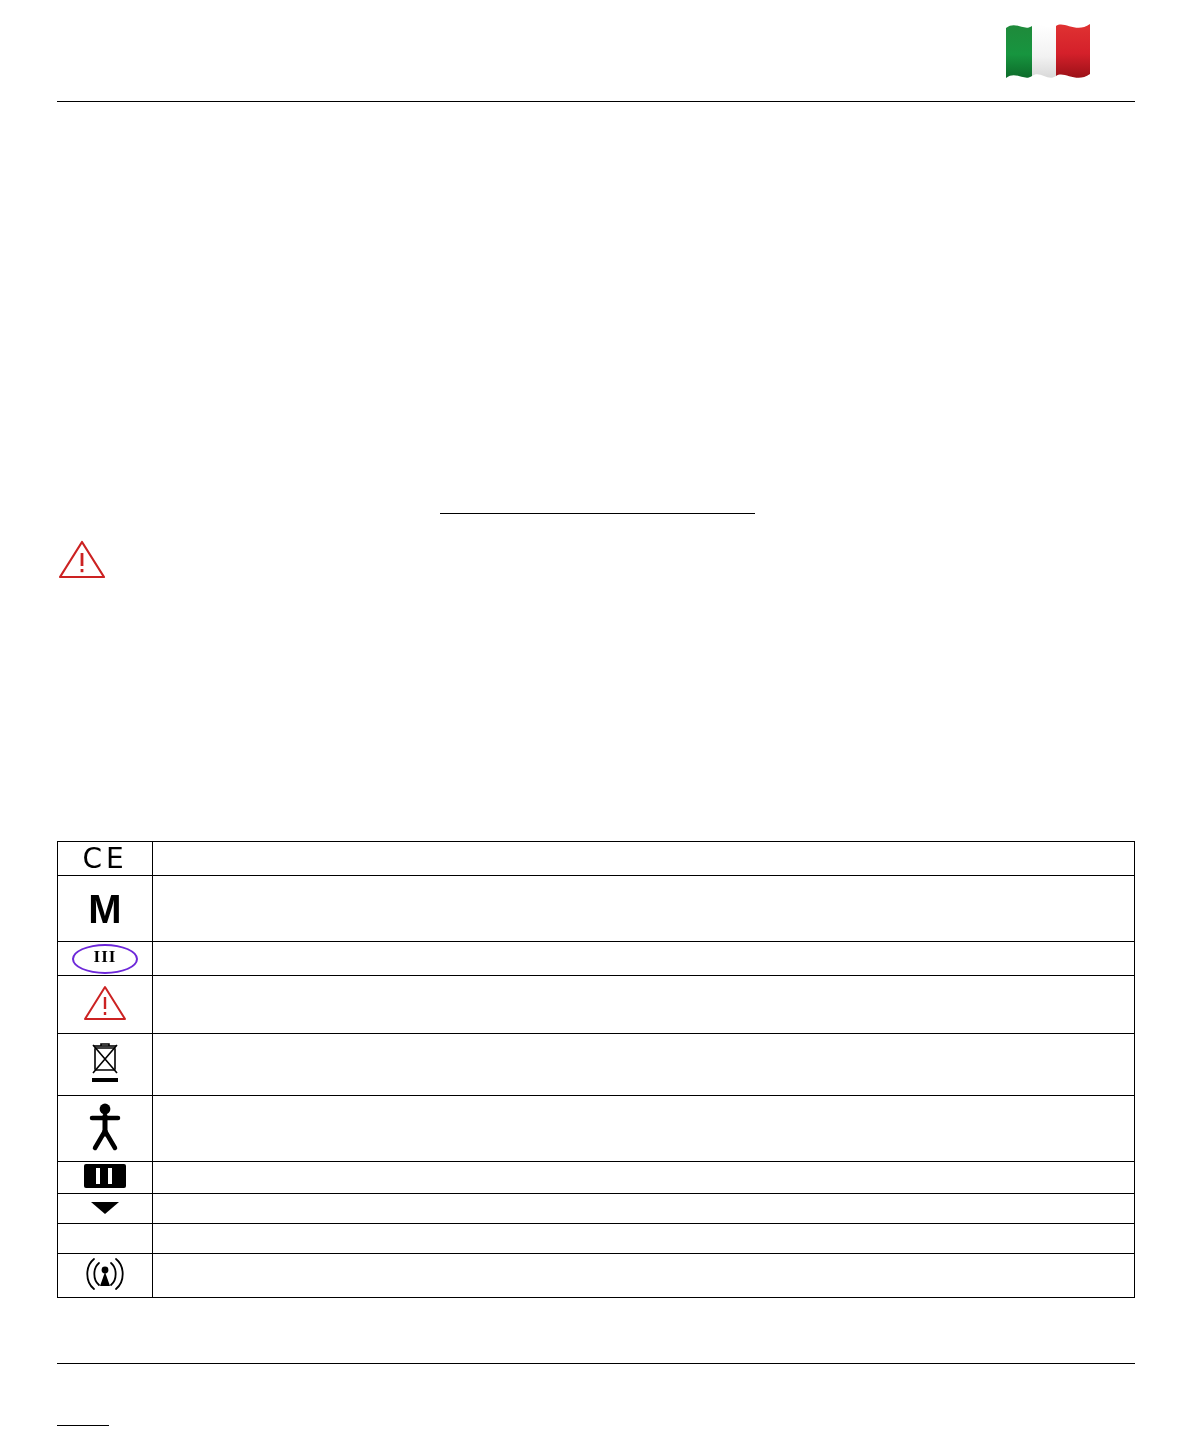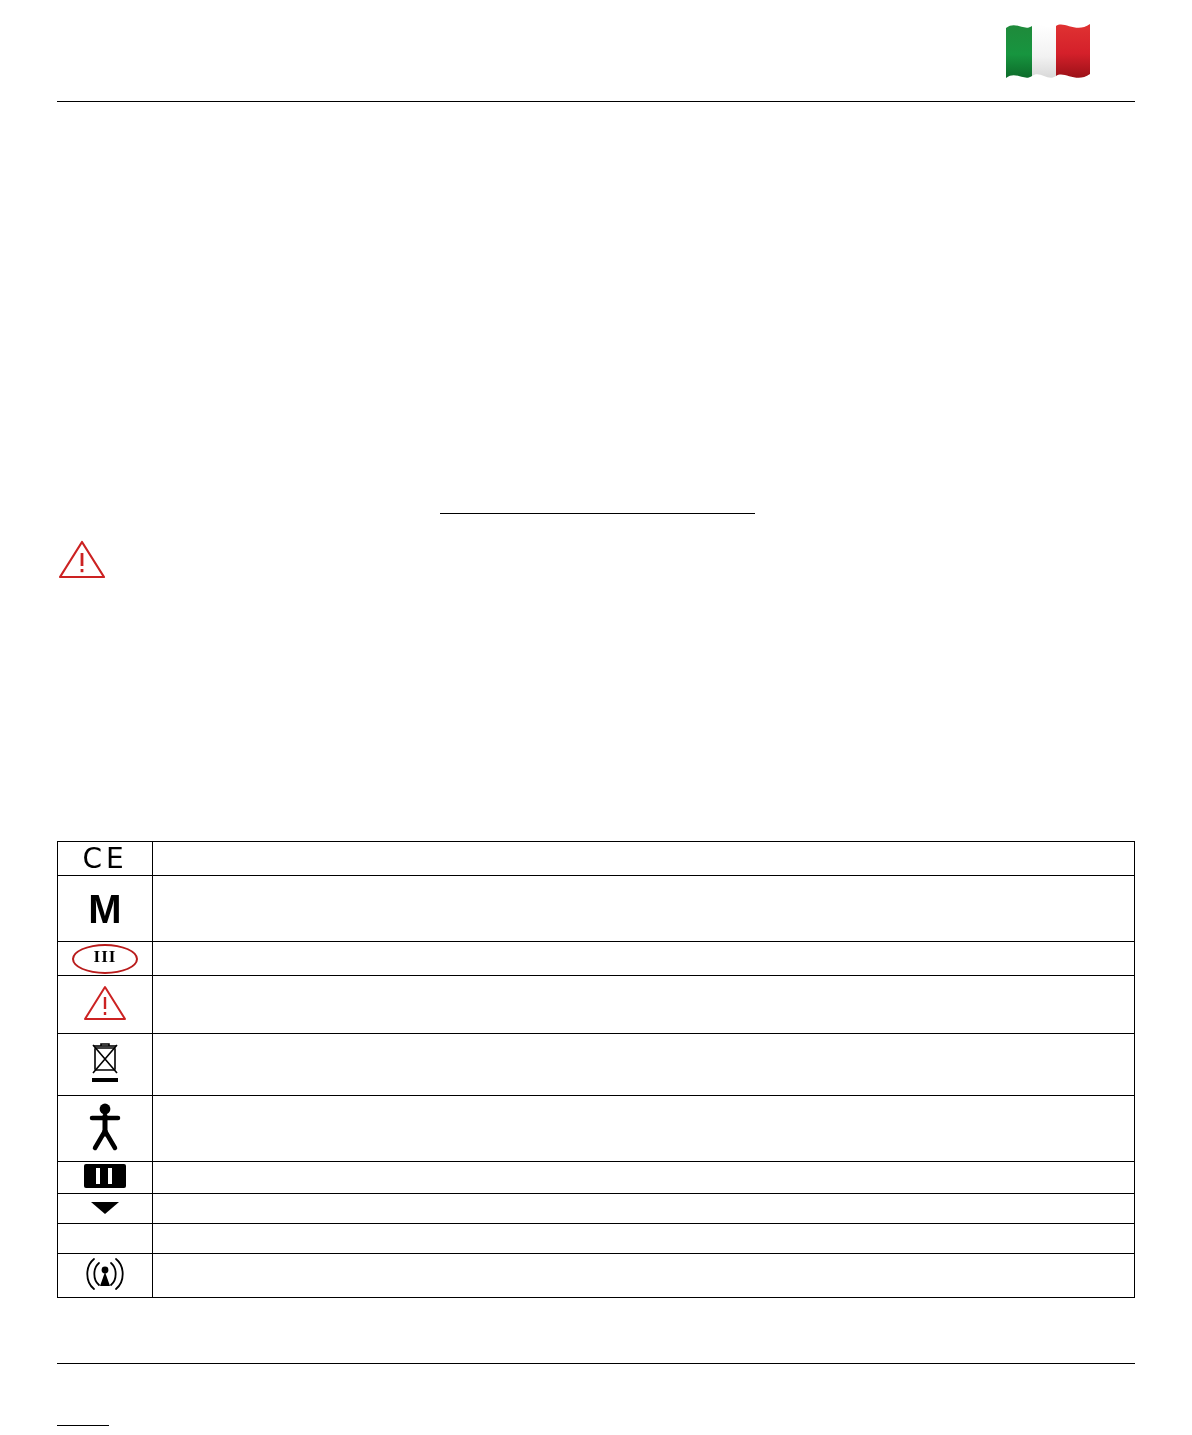--- a/index.html
+++ b/index.html
@@ -139,21 +139,21 @@
   .m-mark {
     font-family: "Liberation Sans", sans-serif;
     font-size: 40px;
     font-weight: 700;
     line-height: 1;
   }
   .class3 {
     display: inline-block;
     width: 62px;
     height: 26px;
-    border: 2px solid #b91c1c;
+    border: 2px solid #6d28d9;
     border-radius: 50%;
     line-height: 22px;
     font-family: "Liberation Serif", serif;
     font-size: 17px;
     letter-spacing: 1px;
     font-weight: 600;
   }
   .batt {
     display: inline-block;
     width: 42px;

